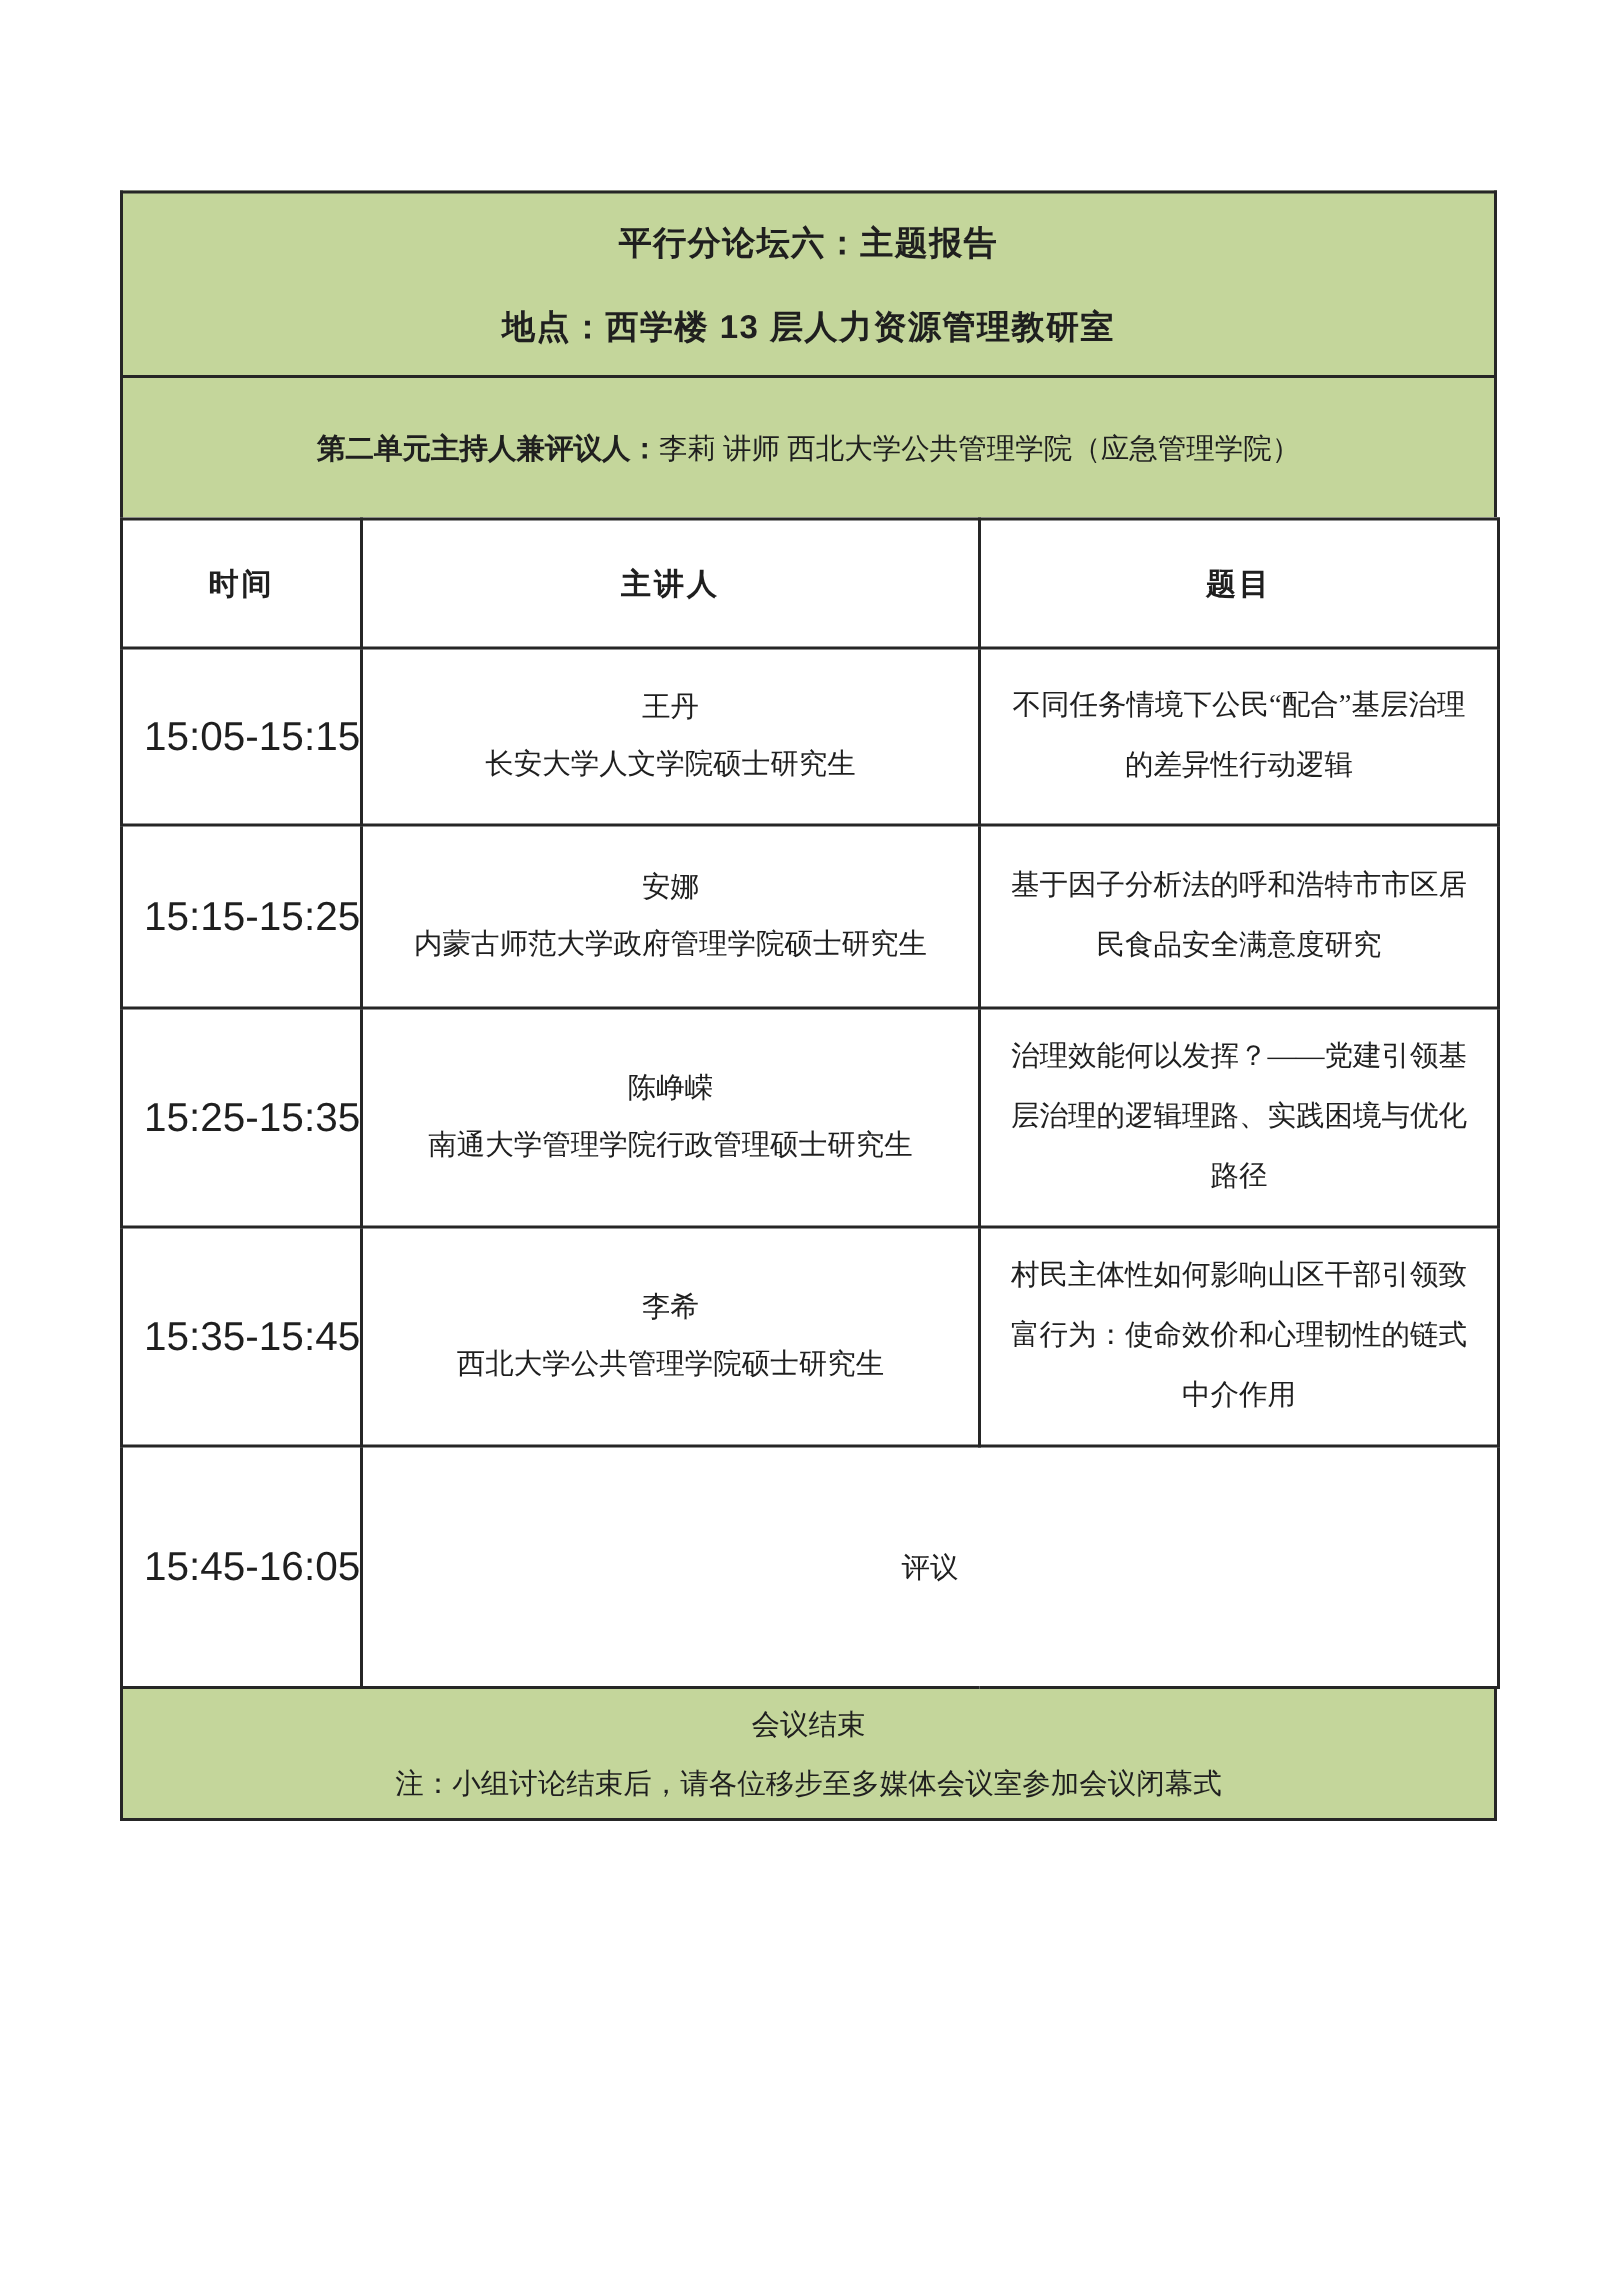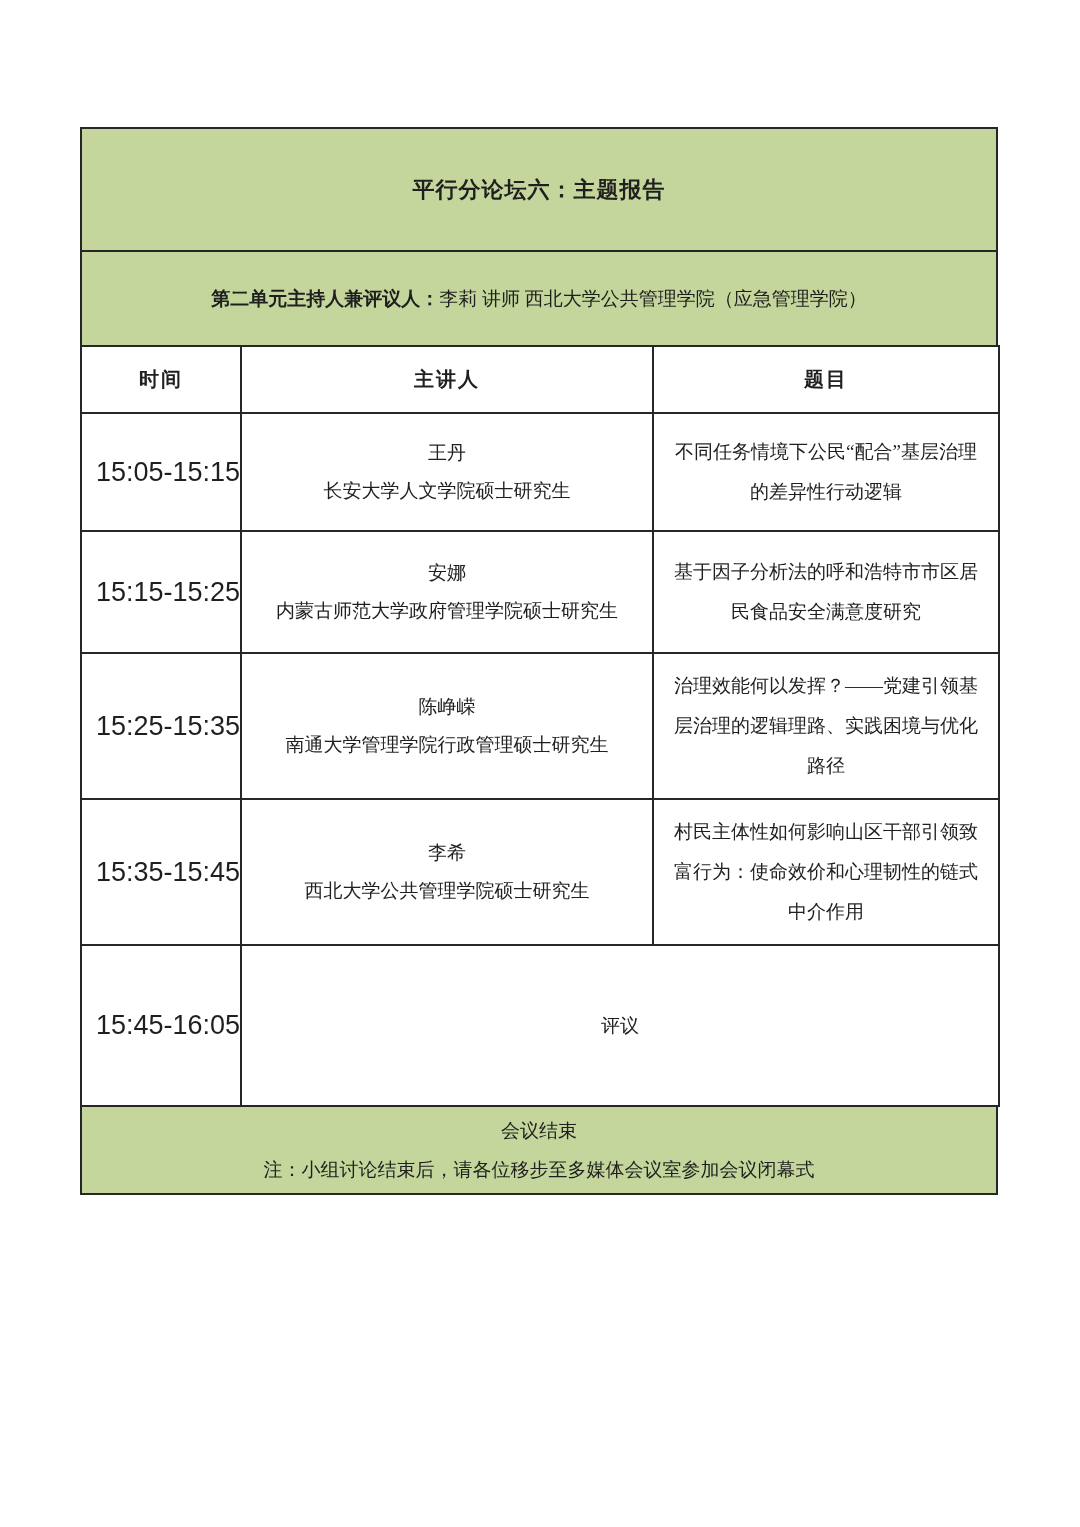--- a/index.html
+++ b/index.html
@@ -69,21 +69,21 @@
   table.agenda th, table.agenda td {
     border: 2px solid #262626;
     text-align: center;
     vertical-align: middle;
     padding: 12px 14px;
   }
   table.agenda th {
     font-family: "Liberation Sans", sans-serif;
     font-weight: bold;
     font-size: 20px;
-    height: 67px;
+    height: 86px;
     letter-spacing: 2px;
   }
   td.time-cell {
     font-family: "Liberation Sans", sans-serif;
     font-size: 27px;
     white-space: nowrap;
   }
   td.speaker-cell { font-size: 19px; line-height: 38px; }
   .speaker-name { display: block; }
   .speaker-affiliation { display: block; }
@@ -110,20 +110,21 @@
     font-size: 19px;
   }
 </style>
 </head>
 <body>
 
 <div class="schedule">
 
   <div class="title-block">
     <div class="title-line">平行分论坛六：主题报告</div>
+    <div class="title-line">地点：西学楼 13 层人力资源管理教研室</div>
   </div>
 
   <div class="moderator-block">
     <span>
       <span class="moderator-label">第二单元主持人兼评议人：</span><span class="moderator-value">李莉 讲师 西北大学公共管理学院（应急管理学院）</span>
     </span>
   </div>
 
   <table class="agenda">
     <colgroup>

